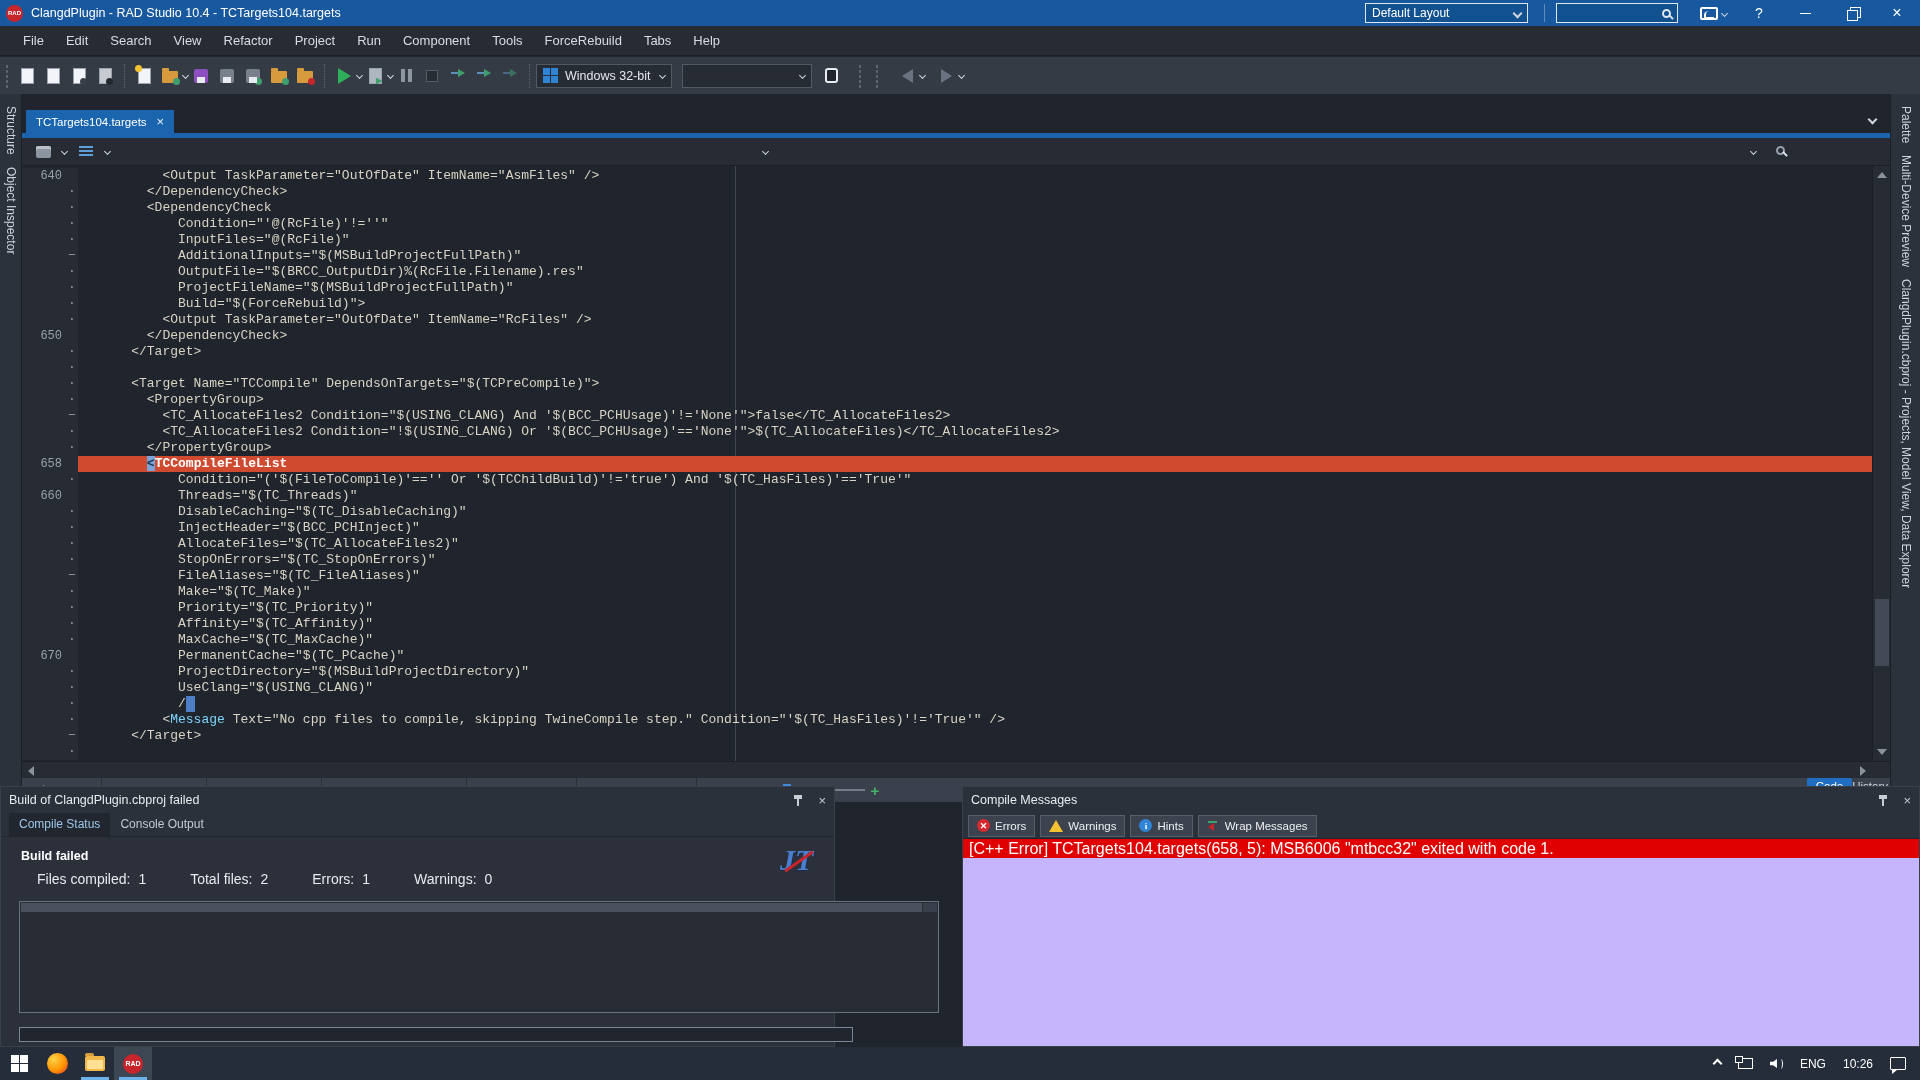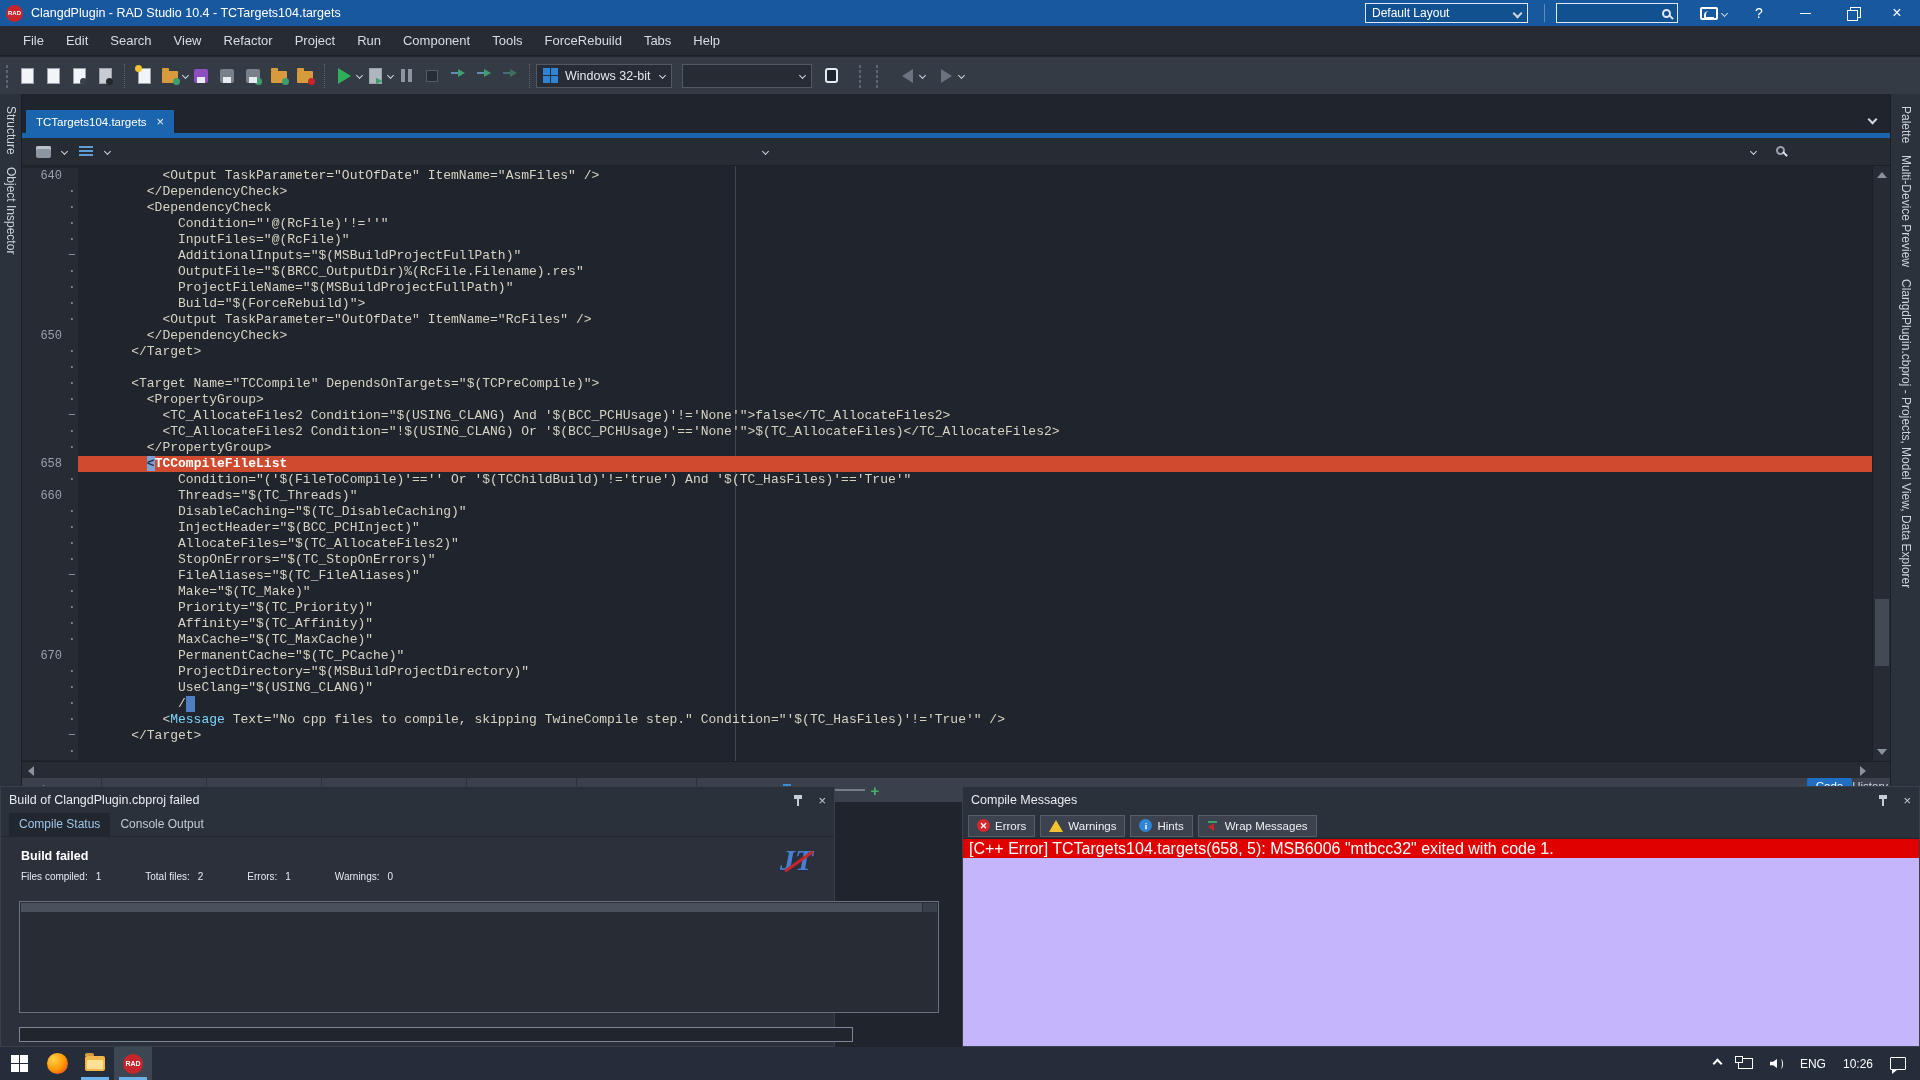--- a/index.html
+++ b/index.html
@@ -110,21 +110,21 @@
 .phead .tools{margin-left:auto;display:flex;gap:14px;align-items:center}
 .pin{position:relative;width:12px;height:12px}
 .pin::before{content:"";position:absolute;left:5px;top:4px;width:2px;height:8px;background:#c8cdd4}
 .pin::after{content:"";position:absolute;left:2px;top:1px;width:8px;height:4px;background:#c8cdd4}
 .px{color:#c8cdd4;font-size:13px}
 #build-tabs{height:24px;display:flex;background:#2b313b;border-bottom:1px solid #22262e;padding-left:8px}
 .btab{padding:4px 10px;font-size:12px;color:#c3c9d1}
 .btab.active{background:#21262f;color:#9fc6e8}
 #build-body{position:relative;height:209px;background:#2b303a}
 #build-status{position:absolute;left:20px;top:12px;font-weight:bold;color:#fff;font-size:12.5px}
-#build-stats{position:absolute;left:20px;top:34px;display:flex;gap:44px;font-size:10px;color:#e6eaef}
+#build-stats{position:absolute;left:36px;top:34px;display:flex;gap:44px;font-size:14px;color:#e6eaef}
 .stat{display:flex;gap:8px}
 #tc-logo{position:absolute;right:16px;top:6px;width:38px;height:38px;font-family:"Liberation Serif",serif;font-style:italic;font-weight:bold;font-size:30px;color:#4a7fd0;text-shadow:1px 1px 0 #1c2c4a}
 #tc-logo::after{content:"";position:absolute;left:2px;top:17px;width:34px;height:3px;background:#c5252b;transform:rotate(-35deg)}
 #build-box{position:absolute;left:18px;top:64px;width:920px;height:112px;background:#272c35;border:1px solid #6a7280}
 #build-box .strip{position:absolute;left:1px;top:1px;right:16px;height:9px;background:#4a515d}
 #build-box .stripend{position:absolute;right:1px;top:1px;width:14px;height:9px;background:#3a404b}
 #build-prog{position:absolute;left:18px;top:190px;width:834px;height:15px;background:#21262e;border:1px solid #7a8596}
 #msg-filters{height:26px;background:#2b313b;border-bottom:1px solid #22262e;display:flex;align-items:center;gap:5px;padding-left:5px}
 .fbtn{height:22px;background:#3d434e;border:1px solid #565e6a;color:#eceff3;font-size:11.5px;display:flex;align-items:center;gap:5px;padding:0 8px}
 .f-icon{width:13px;height:13px;display:inline-flex;align-items:center;justify-content:center;flex:none}

